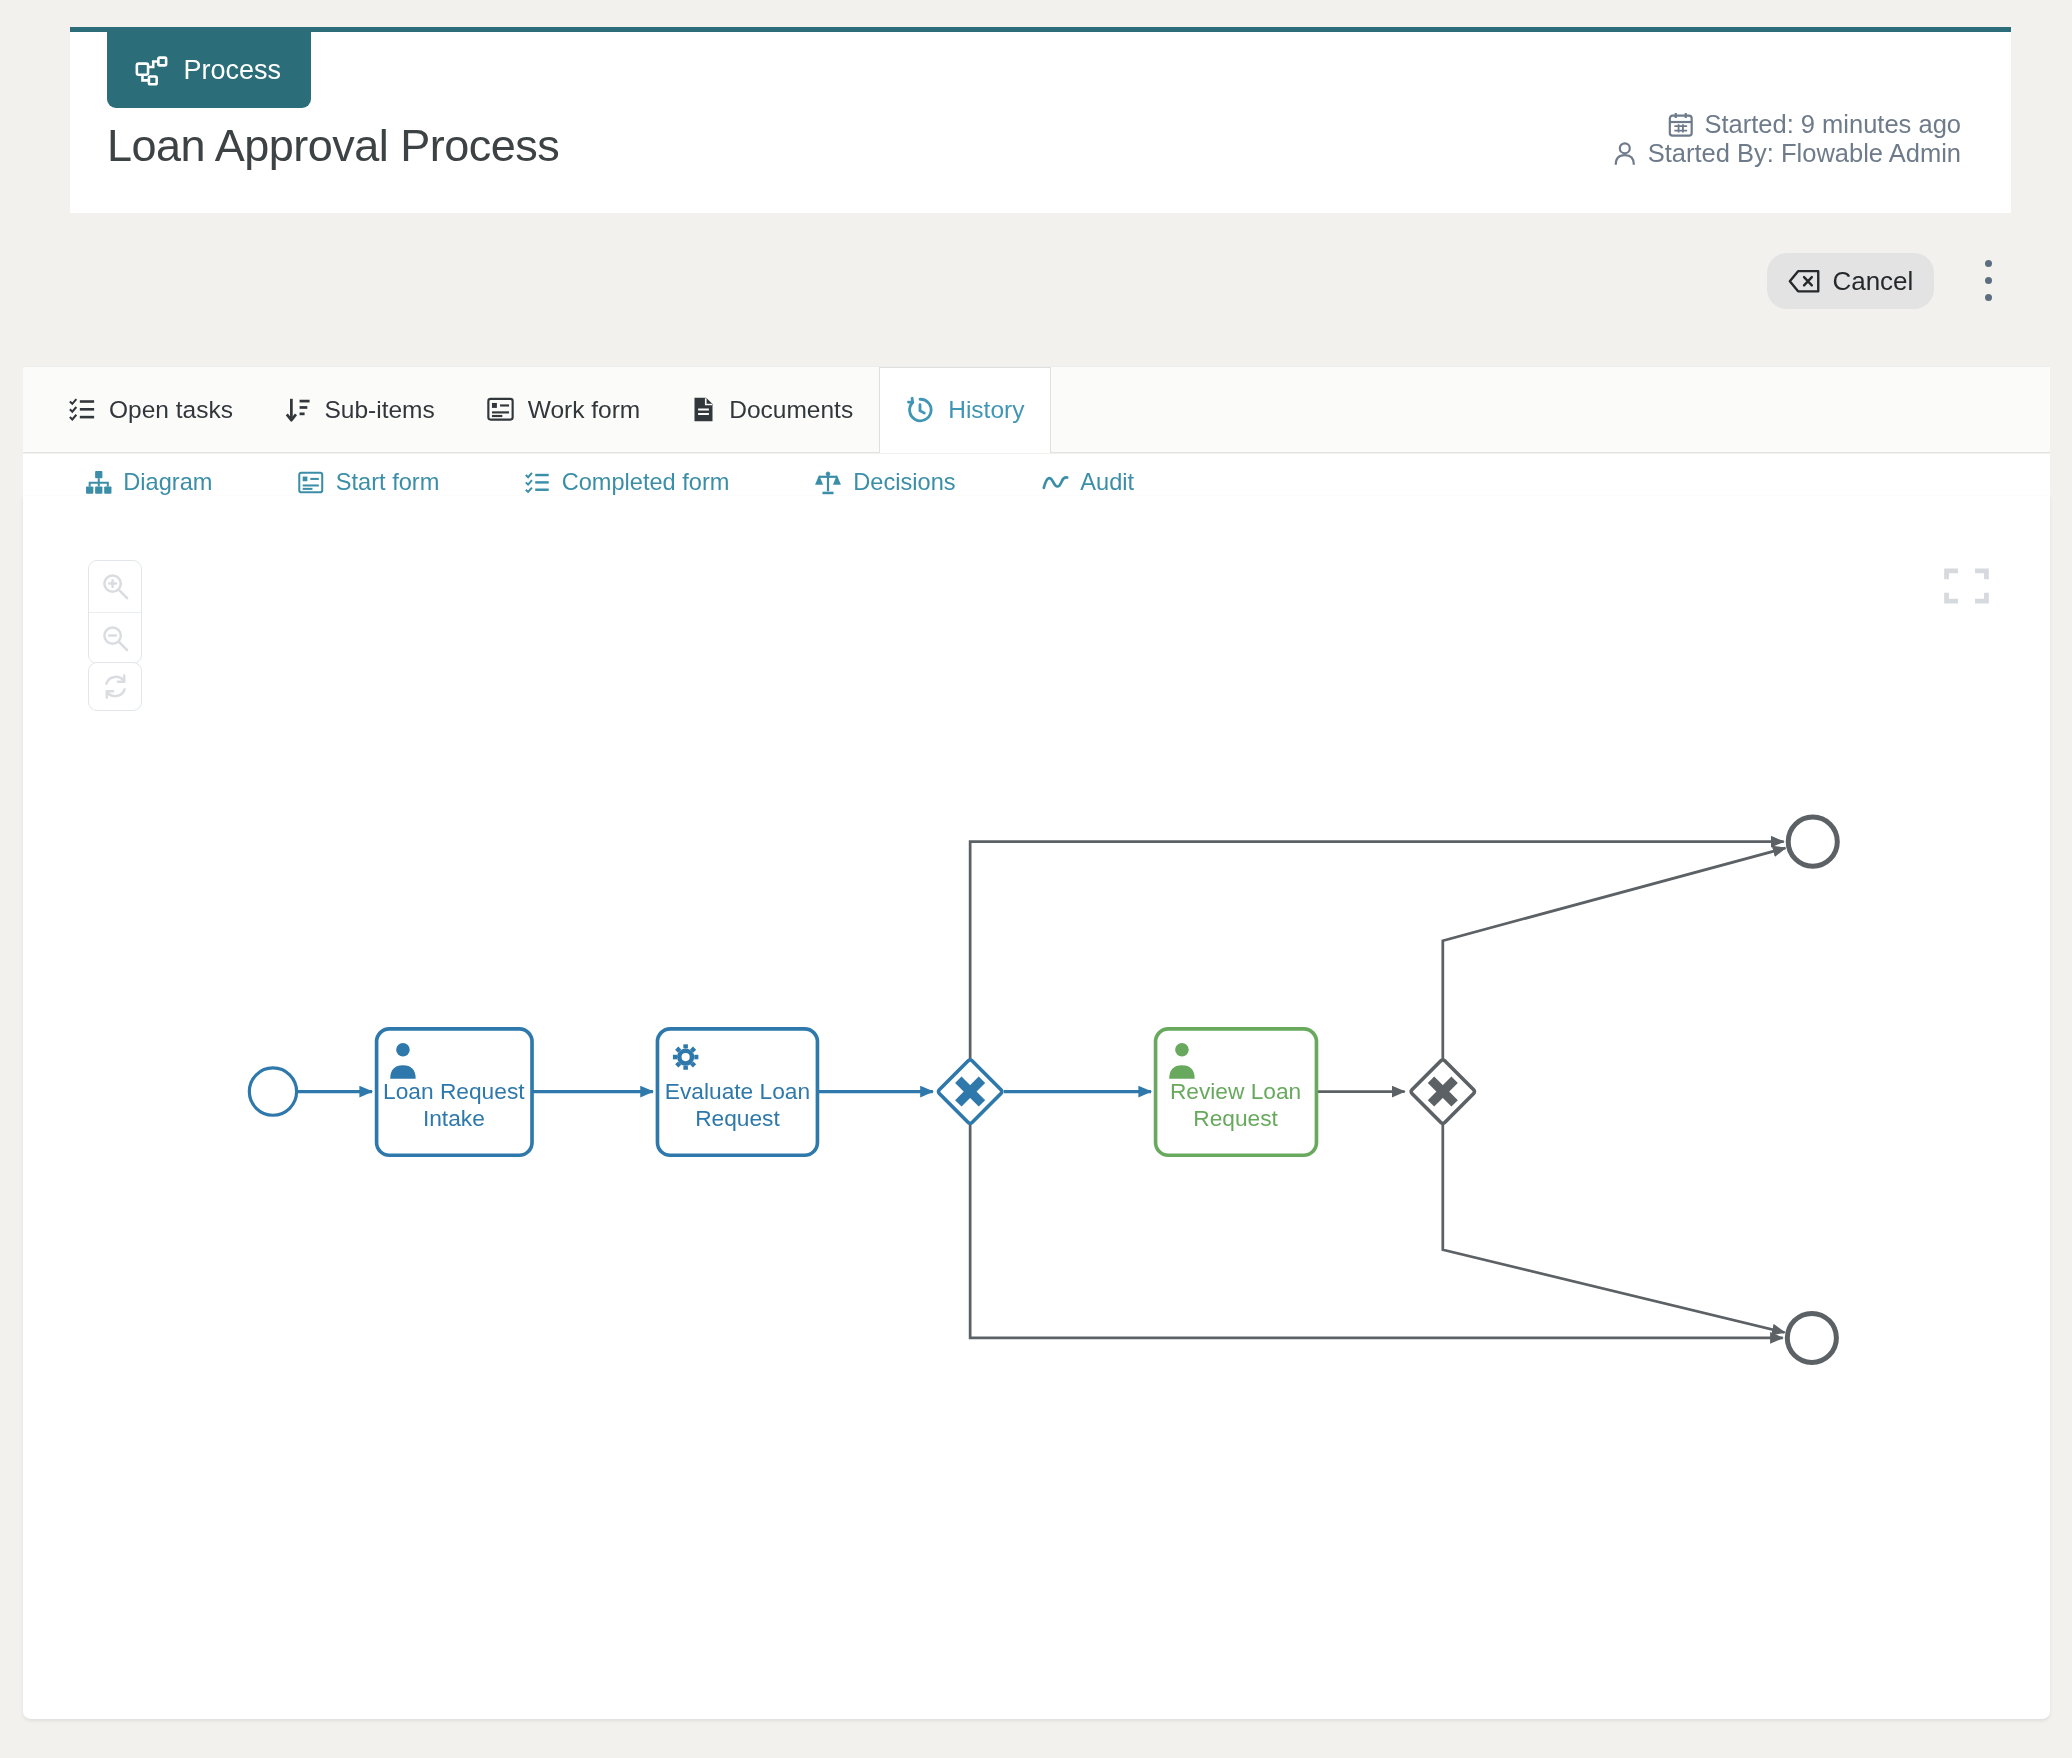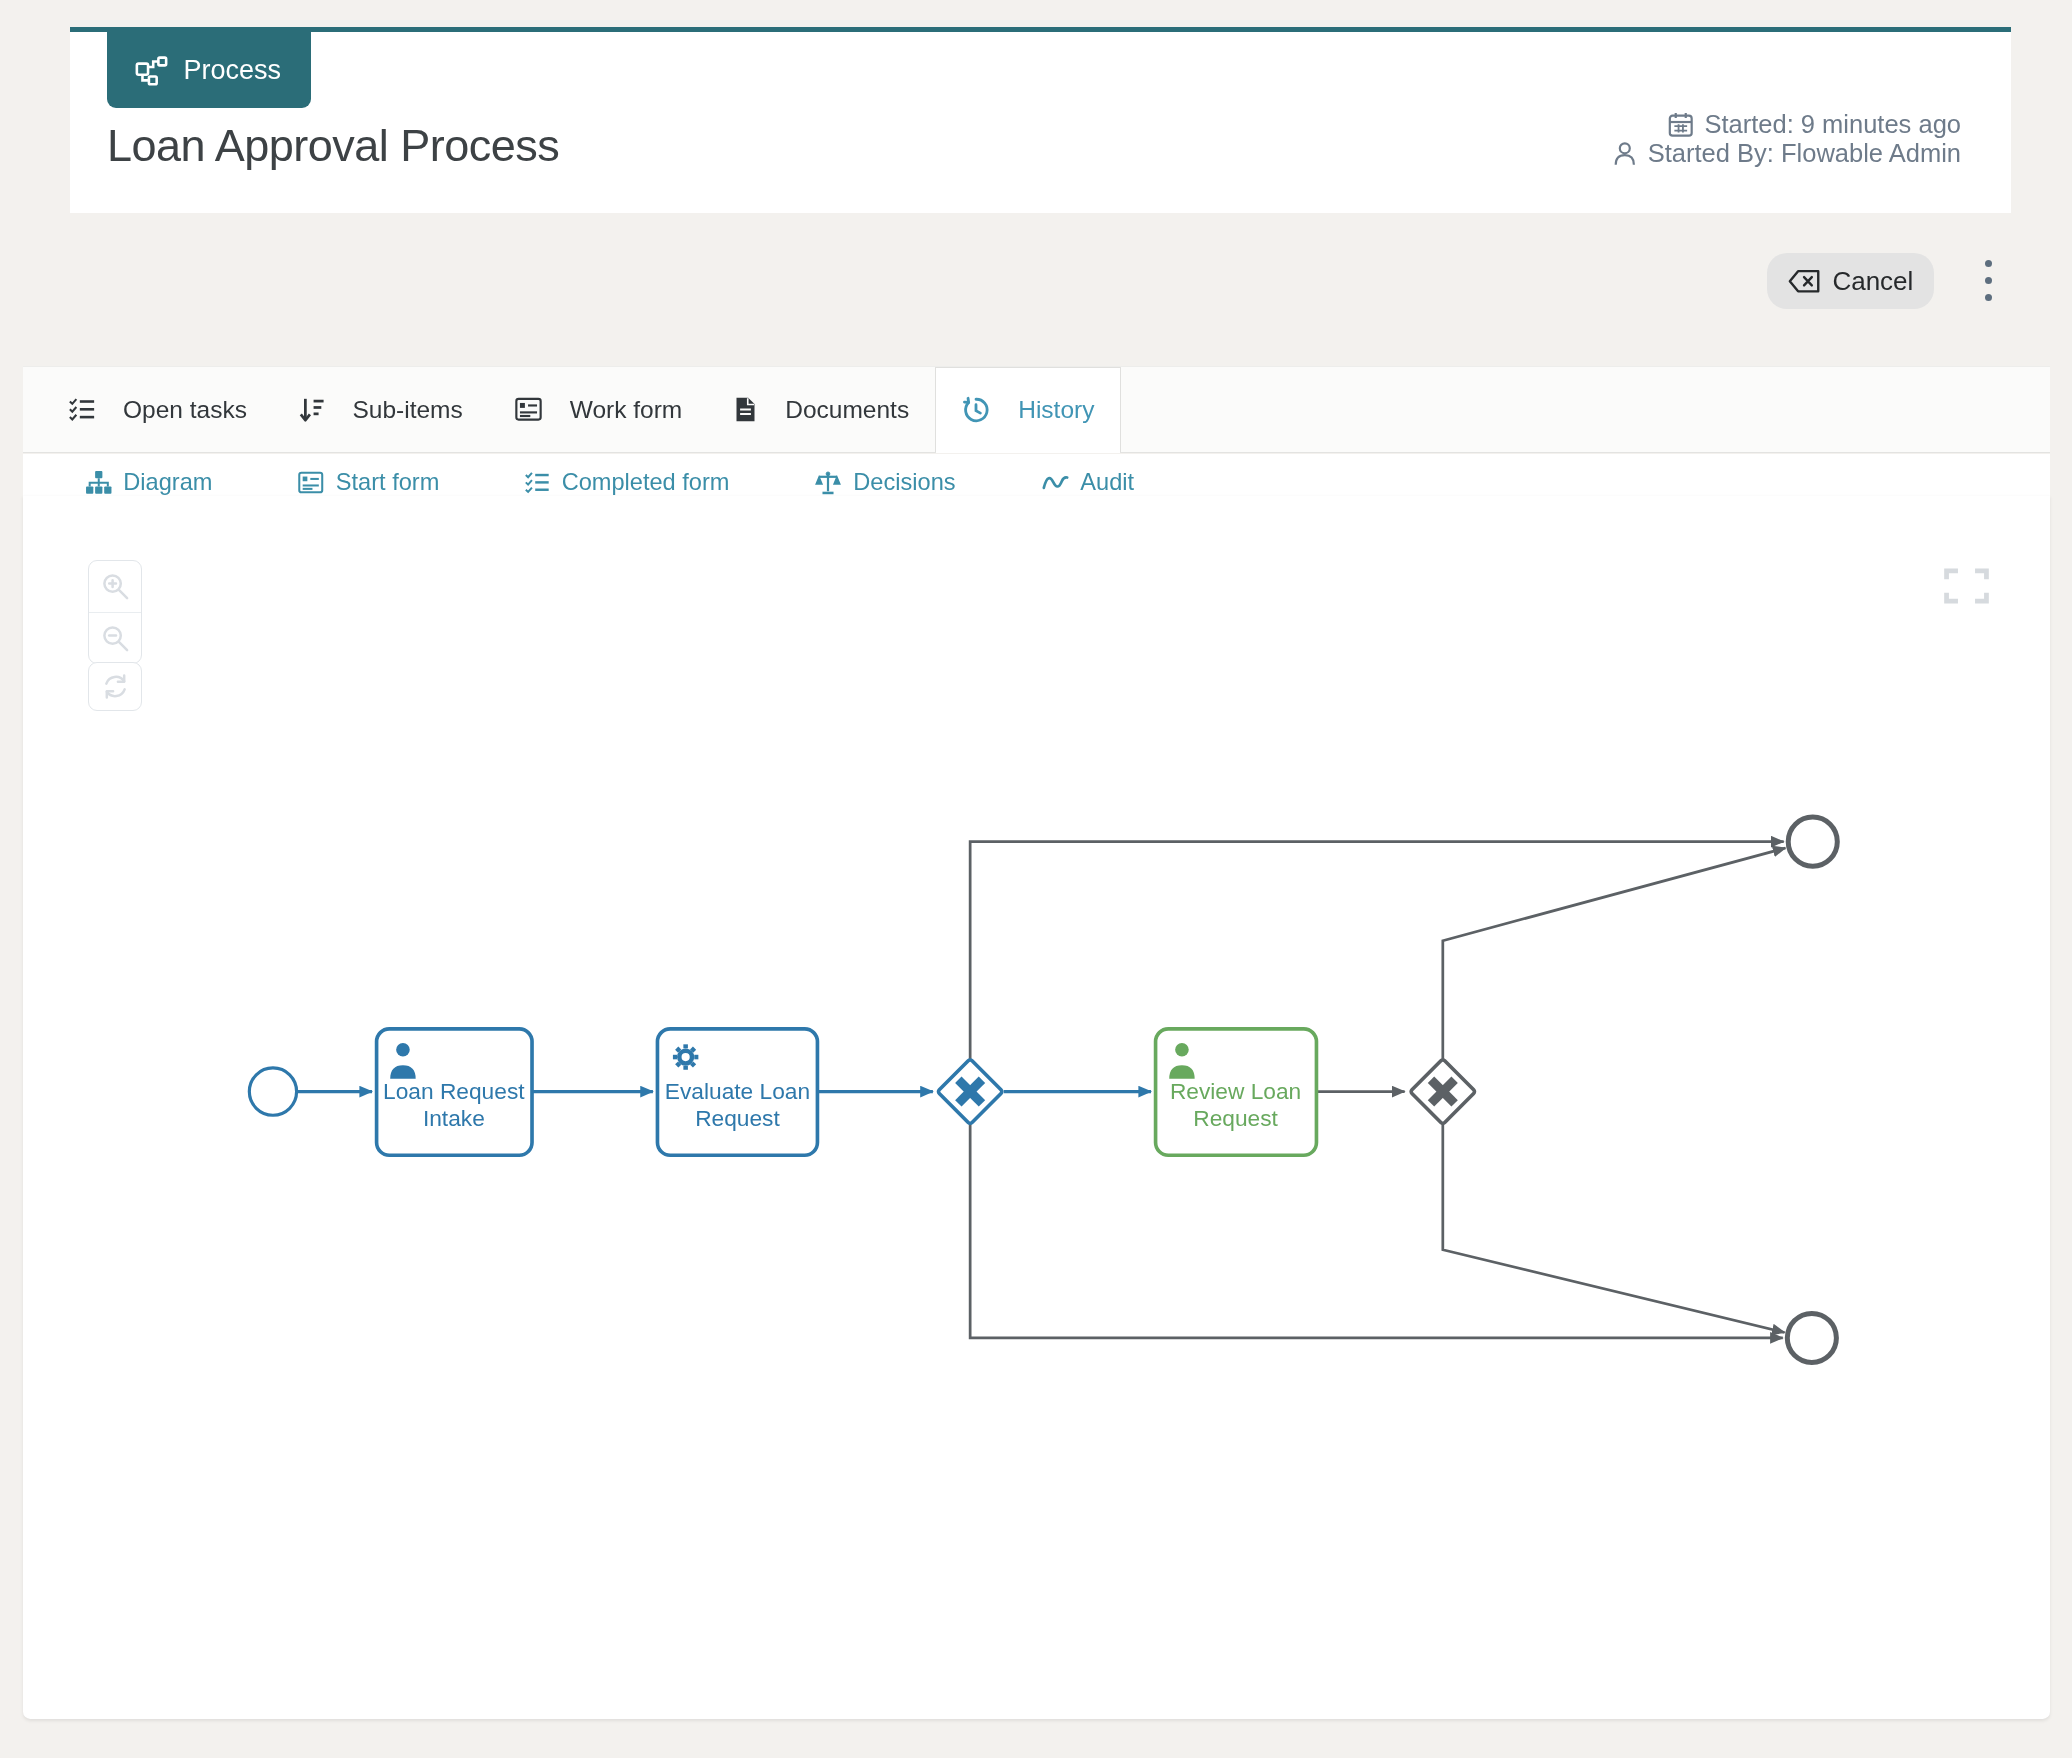--- a/index.html
+++ b/index.html
@@ -44,21 +44,21 @@
     cursor:pointer;padding:1.8px 0;box-sizing:border-box;
   }
   .kebab i{width:7.3px;height:7.3px;border-radius:50%;background:#5d6e7e;}
   
   .tabbar{
     position:absolute;left:23px;top:366px;width:2027px;height:87px;
     background:#fbfbfa;border-top:0.9px solid #ededeb;border-bottom:0.9px solid #e3e3e1;
     box-sizing:border-box;display:flex;align-items:stretch;padding-left:20px;
   }
   .tab{
-    display:flex;align-items:center;gap:28px;padding:0 26px;
+    display:flex;align-items:center;gap:14px;padding:0 26px;
     font-size:24.5px;color:#32373b;cursor:pointer;position:relative;background:transparent;
   }
   .tab svg{flex:0 0 auto;}
   .tab.active{
     background:#ffffff;color:#4195b5;
     border-left:0.9px solid #e0e0de;border-right:0.9px solid #e0e0de;border-top:0.9px solid #e0e0de;
   }
   .tab.active::after{
     content:"";position:absolute;left:0;right:0;bottom:-0.9px;height:1.8px;background:#ffffff;
   }

